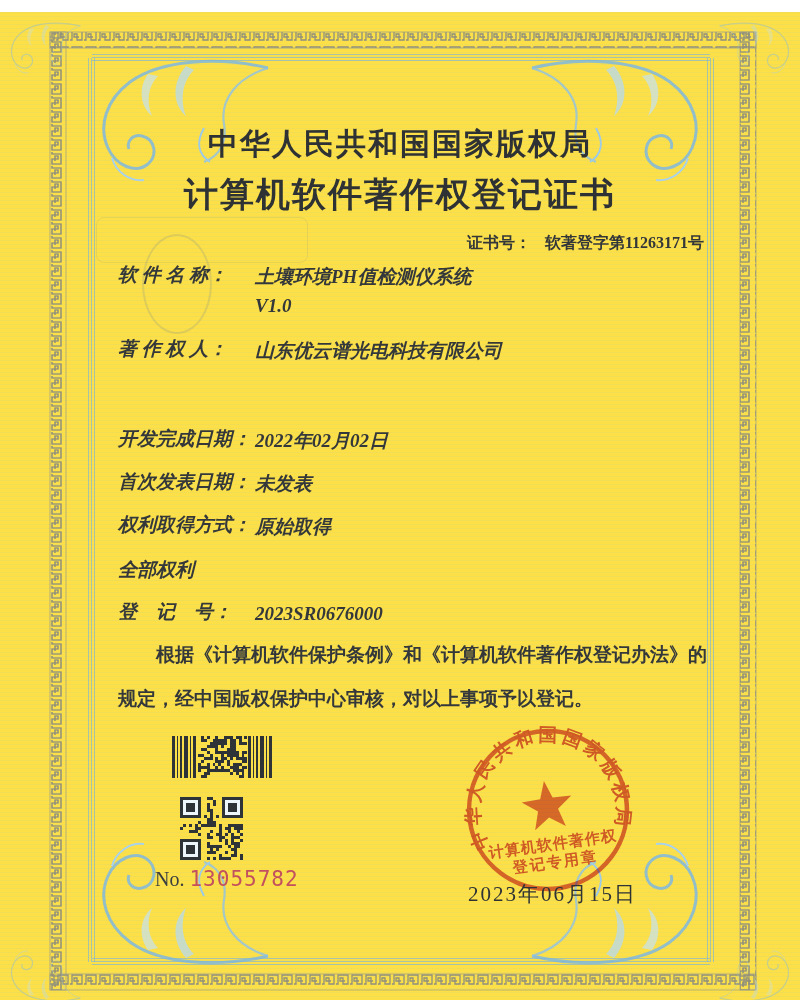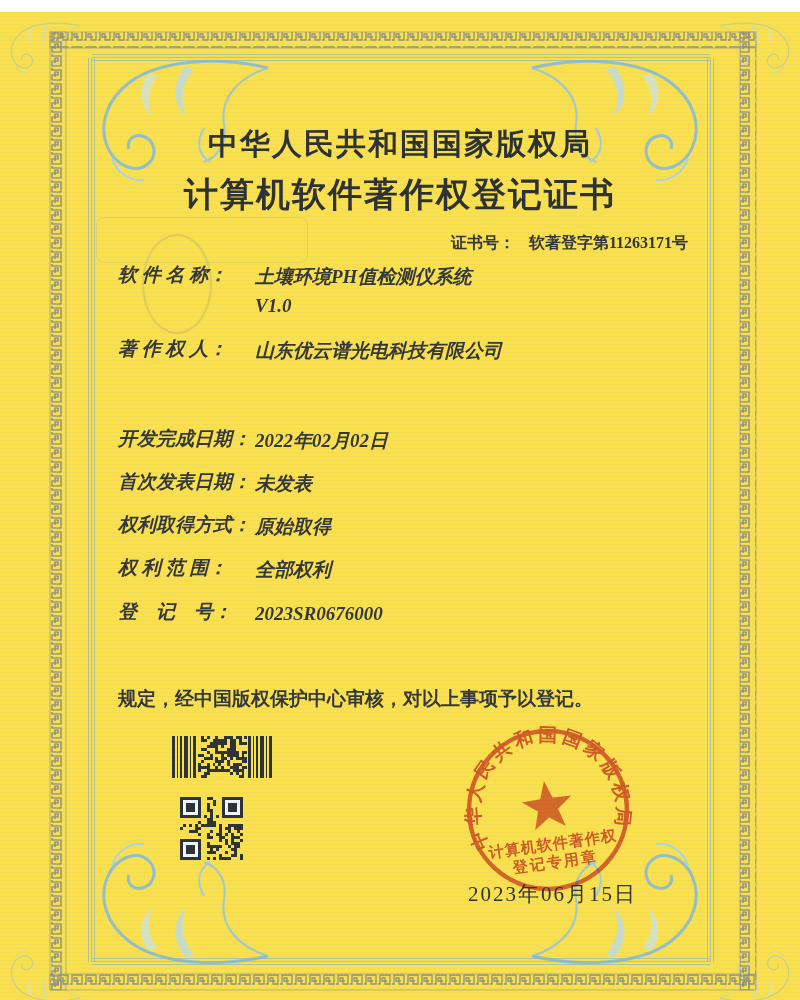--- a/index.html
+++ b/index.html
@@ -18,21 +18,21 @@
   .pins-right{right:84px;top:46px;bottom:50px;width:9px;
         background:repeating-linear-gradient(to right, rgba(125,180,215,.65) 0 1px, transparent 1px 3px);}
   .ghost-ellipse{position:absolute;left:142px;top:222px;width:66px;height:96px;border-radius:50%;
         border:2px solid rgba(120,135,142,.22);}
   .ghost-rect{position:absolute;left:96px;top:205px;width:210px;height:44px;border-radius:8px;
         border:1px solid rgba(120,135,142,.16);}
   .title1{position:absolute;top:112px;left:60px;right:60px;text-align:center;
         font-size:30px;font-weight:bold;letter-spacing:2px;color:#2e3234;}
   .title2{position:absolute;top:160px;left:60px;right:60px;text-align:center;
         font-size:34px;font-weight:bold;letter-spacing:2px;color:#2e3234;}
-  .certno{position:absolute;top:221px;right:112px;font-size:16px;font-weight:bold;color:#33373a;}
+  .certno{position:absolute;top:221px;right:96px;font-size:16px;font-weight:bold;color:#33373a;}
   .certno .lab{margin-right:14px;}
   .row{position:absolute;left:118px;display:flex;font-size:19px;font-weight:bold;color:#34383b;font-style:italic;}
   .row .label{width:137px;flex:none;white-space:pre;}
   .row .value{white-space:pre-line;line-height:29px;}
   .r1{top:250px;} .r2{top:324px;} .r3{top:414px;} .r4{top:457px;}
   .r5{top:500px;} .r6{top:543px;} .r7{top:587px;justify-content:space-between;}
   .statement{position:absolute;left:118px;width:578px;font-size:19px;font-weight:bold;color:#34383b;}
   .s1{top:630px;padding-left:38px;}
   .s2{top:674px;}
   .barcode{position:absolute;left:172px;top:724px;}
@@ -110,28 +110,28 @@
   </div>
   <div class="row r4">
     <span class="label">首次发表日期：</span>
     <span class="value">未发表</span>
   </div>
   <div class="row r5">
     <span class="label">权利取得方式：</span>
     <span class="value">原始取得</span>
   </div>
   <div class="row r6">
-    <span class="label">权 利 范 围：</span>
     <span class="value">全部权利</span>
   </div>
   <div class="row r7">
     <span class="label">登　记　号：</span>
     <span class="value">2023SR0676000</span>
   </div>
 
+  <div class="statement s1">根据《计算机软件保护条例》和《计算机软件著作权登记办法》的</div>
   <div class="statement s2">规定，经中国版权保护中心审核，对以上事项予以登记。</div>
 
   <svg id="bc" class="barcode" width="100" height="42" viewBox="0 0 100 42" fill="#2e3338" shape-rendering="crispEdges" xmlns="http://www.w3.org/2000/svg">
       <rect x="0" y="0" width="3" height="42" fill="#2e3338"></rect>
       <rect x="5" y="0" width="1" height="42" fill="#2e3338"></rect>
       <rect x="8" y="0" width="2" height="42" fill="#2e3338"></rect>
       <rect x="12" y="0" width="4" height="42" fill="#2e3338"></rect>
       <rect x="18" y="0" width="1" height="42" fill="#2e3338"></rect>
       <rect x="21" y="0" width="3" height="42" fill="#2e3338"></rect>
       <rect x="76" y="0" width="3" height="42" fill="#2e3338"></rect>
@@ -368,20 +368,24 @@
       <rect x="19" y="15" width="1" height="1" fill="#2e3338"></rect>
       <rect x="19" y="16" width="1" height="1" fill="#2e3338"></rect>
       <rect x="20" y="9" width="1" height="1" fill="#2e3338"></rect>
       <rect x="20" y="10" width="1" height="1" fill="#2e3338"></rect>
       <rect x="20" y="12" width="1" height="1" fill="#2e3338"></rect>
       <rect x="20" y="14" width="1" height="1" fill="#2e3338"></rect>
       <rect x="20" y="19" width="1" height="1" fill="#2e3338"></rect>
       <rect x="20" y="20" width="1" height="1" fill="#2e3338"></rect>
     </svg>
 
+  <div class="serial">
+    <span>No.</span>
+    <span class="num">13055782</span>
+  </div>
 
   <svg class="seal" viewBox="0 0 170 170" xmlns="http://www.w3.org/2000/svg">
     <g transform="rotate(-8 85 85)" fill="#d0566a">
       <circle cx="85" cy="85" r="78" fill="none" stroke="#d0566a" stroke-width="4.5" opacity="0.9"></circle>
       <path id="arcT" d="M85,85 m-60,32 a68,68 0 1 1 120,0" fill="none"></path>
       <text font-size="18.5" font-weight="bold" letter-spacing="4" fill="#cf5a6e" font-family="Liberation Serif, serif">
         <textPath href="#arcT" startOffset="50%" text-anchor="middle">中华人民共和国国家版权局</textPath>
       </text>
       <polygon opacity="0.88" points="85,56 91.2,73.5 109.7,74 95,85.2 100.3,103 85,92.5 69.7,103 75,85.2 60.3,74 78.8,73.5"></polygon>
       <text x="85" y="124" font-size="15" font-weight="bold" letter-spacing="1" text-anchor="middle" fill="#cf5a6e" font-family="Liberation Serif, serif">计算机软件著作权</text>

